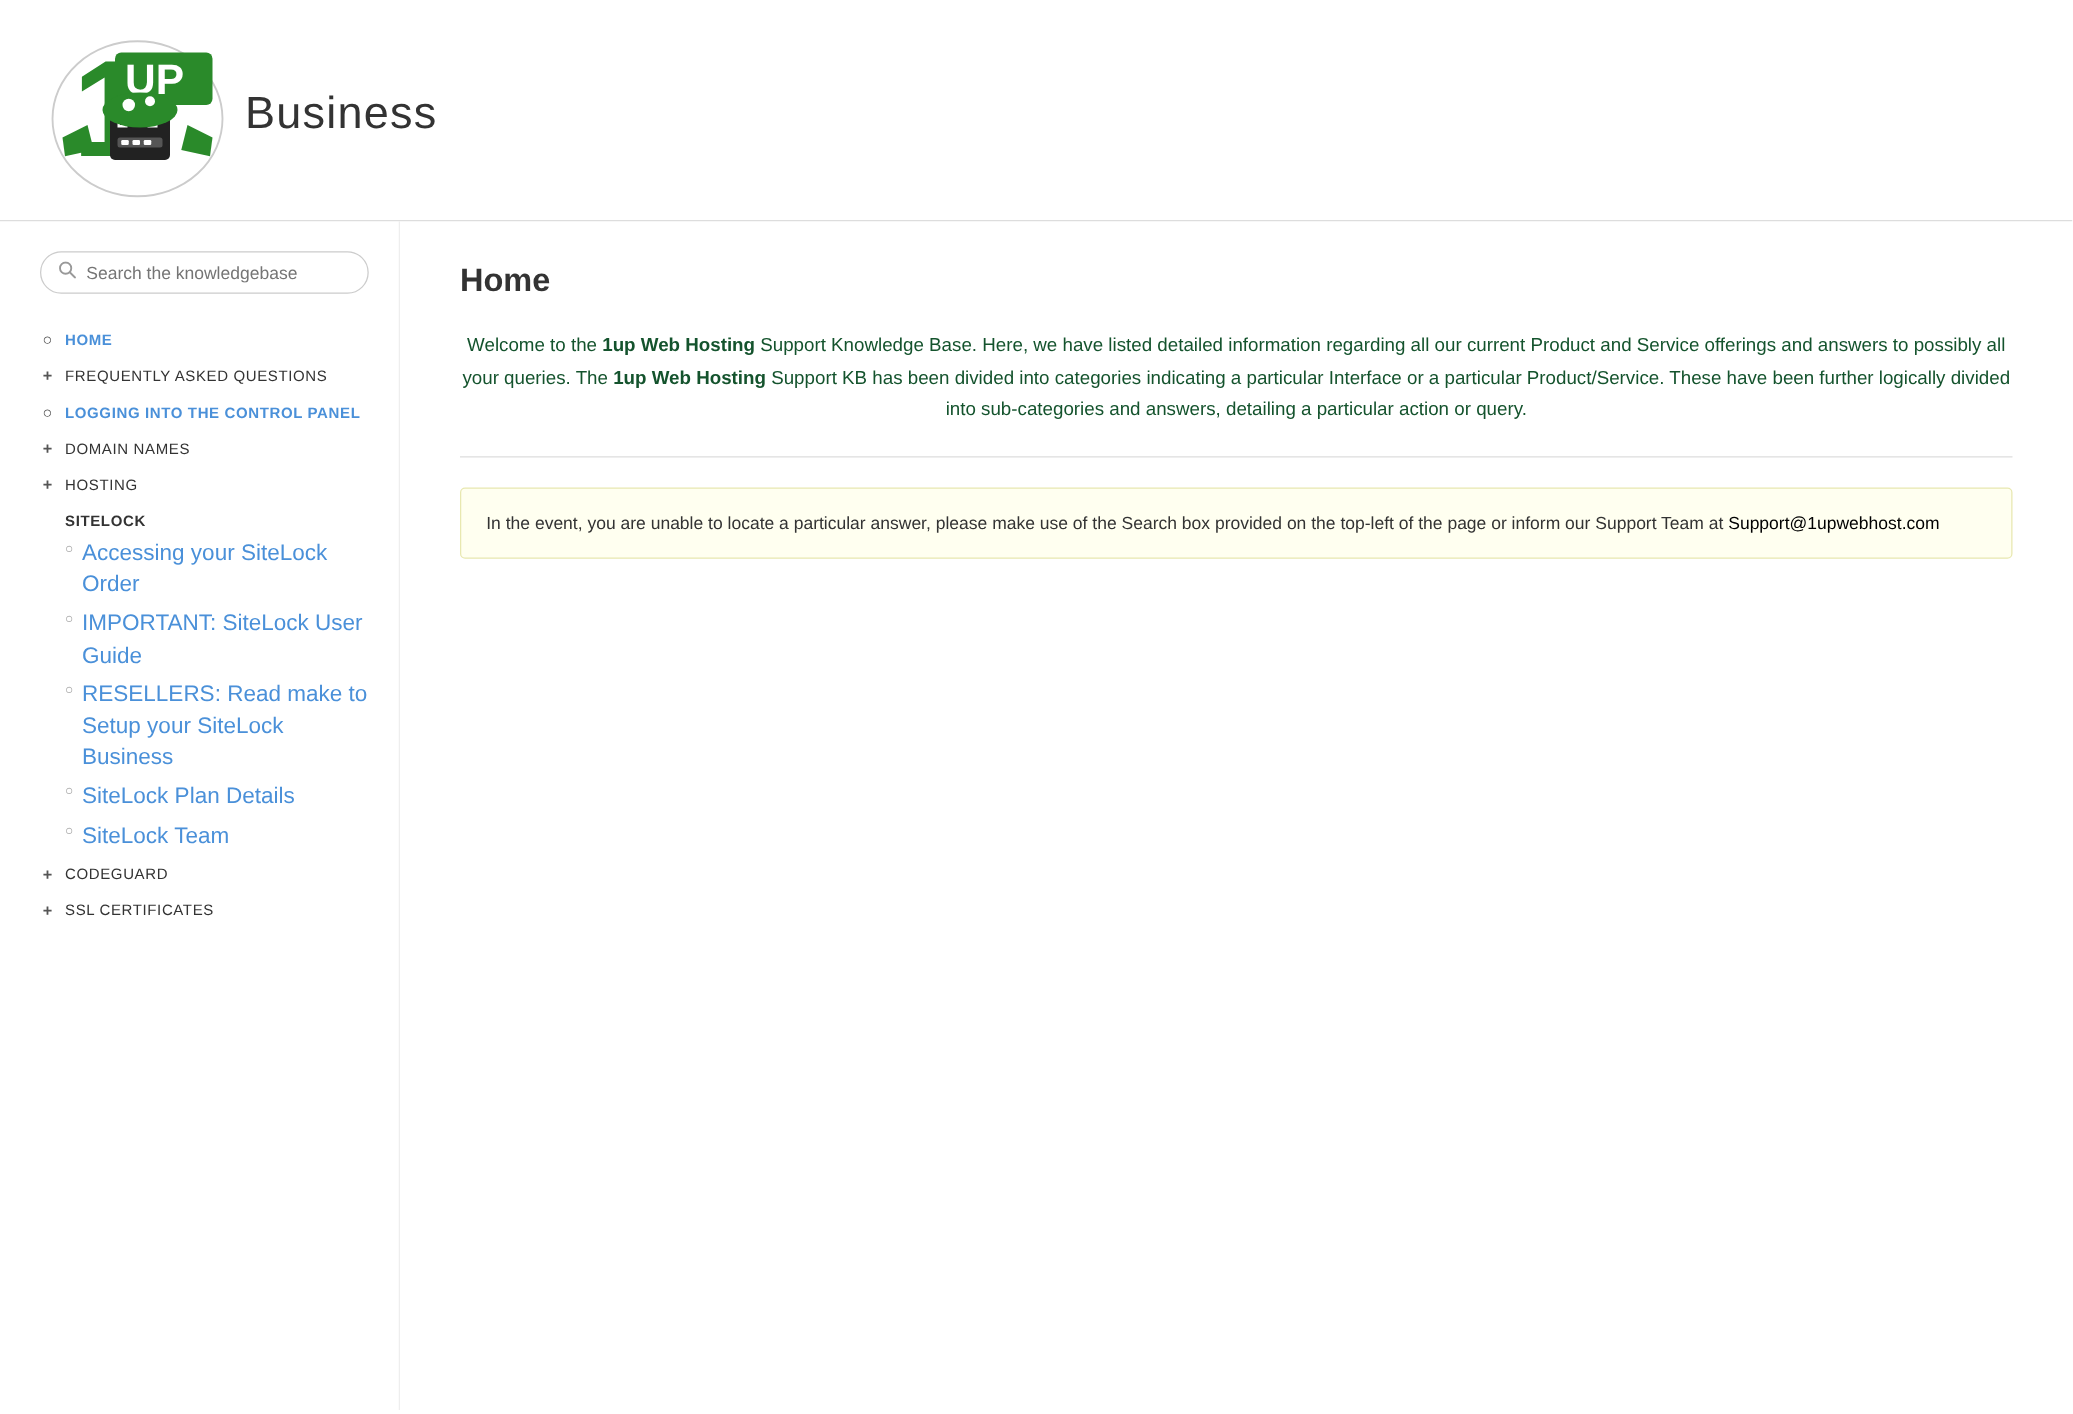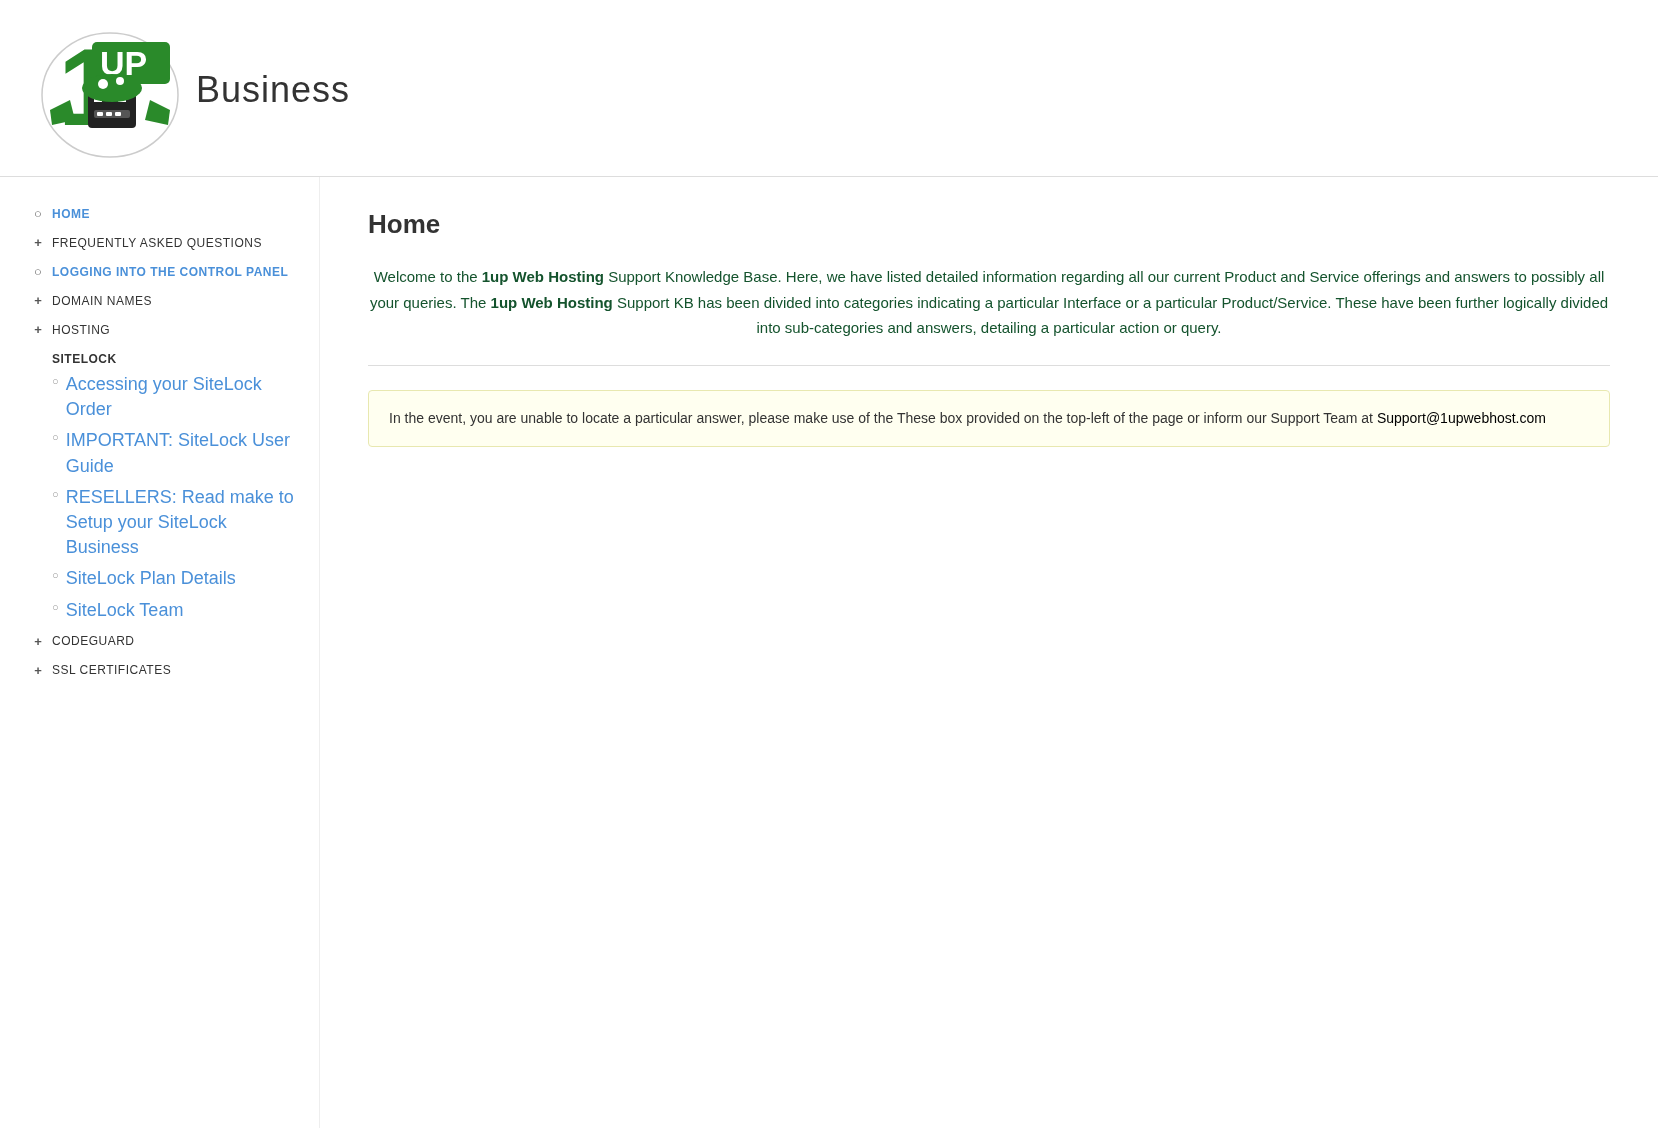--- a/index.html
+++ b/index.html
@@ -214,20 +214,29 @@
       </svg>
     </div>
     <span class="logo-title">Business</span>
   </div>
 </div>
 
 <div id="main-layout">
 
   <div id="sidebar">
 
+    <div class="search-box">
+      <span class="search-icon-wrap">
+        <svg width="14" height="14" viewBox="0 0 14 14" fill="none" xmlns="http://www.w3.org/2000/svg">
+          <circle cx="5.5" cy="5.5" r="4.5" stroke="#999" stroke-width="1.5"></circle>
+          <line x1="9" y1="9" x2="13" y2="13" stroke="#999" stroke-width="1.5" stroke-linecap="round"></line>
+        </svg>
+      </span>
+      <input type="text" placeholder="Search the knowledgebase" style="">
+    </div>
 
     <div>
 
       <div class="nav-item">
         <div class="nav-item-top link-style">
           <span class="nav-prefix">○</span>
           <span class="nav-label">HOME</span>
         </div>
       </div>
 
@@ -306,19 +315,19 @@
 
     <div class="content-body">
       <p>
         <span>Welcome to the </span><strong>1up Web Hosting</strong><span> Support Knowledge Base. Here, we have listed detailed information regarding all our current Product and Service offerings and answers to possibly all your queries. The </span><strong>1up Web Hosting</strong><span> Support KB has been divided into categories indicating a particular Interface or a particular Product/Service. These have been further logically divided into sub-categories and answers, detailing a particular action or query.</span>
       </p>
 
       <hr class="divider">
 
       <div class="note-box">
         <div class="note-text">
-          <span>In the event, you are unable to locate a particular answer, please make use of the These box provided on the top-left of the page or inform our Support Team at </span><a href="mailto:Support@1upwebhost.com">Support@1upwebhost.com</a>
+          <span>In the event, you are unable to locate a particular answer, please make use of the Search box provided on the top-left of the page or inform our Support Team at </span><a href="mailto:Support@1upwebhost.com">Support@1upwebhost.com</a>
         </div>
       </div>
     </div>
   </div>
 
 </div>
 
 </body></html>

